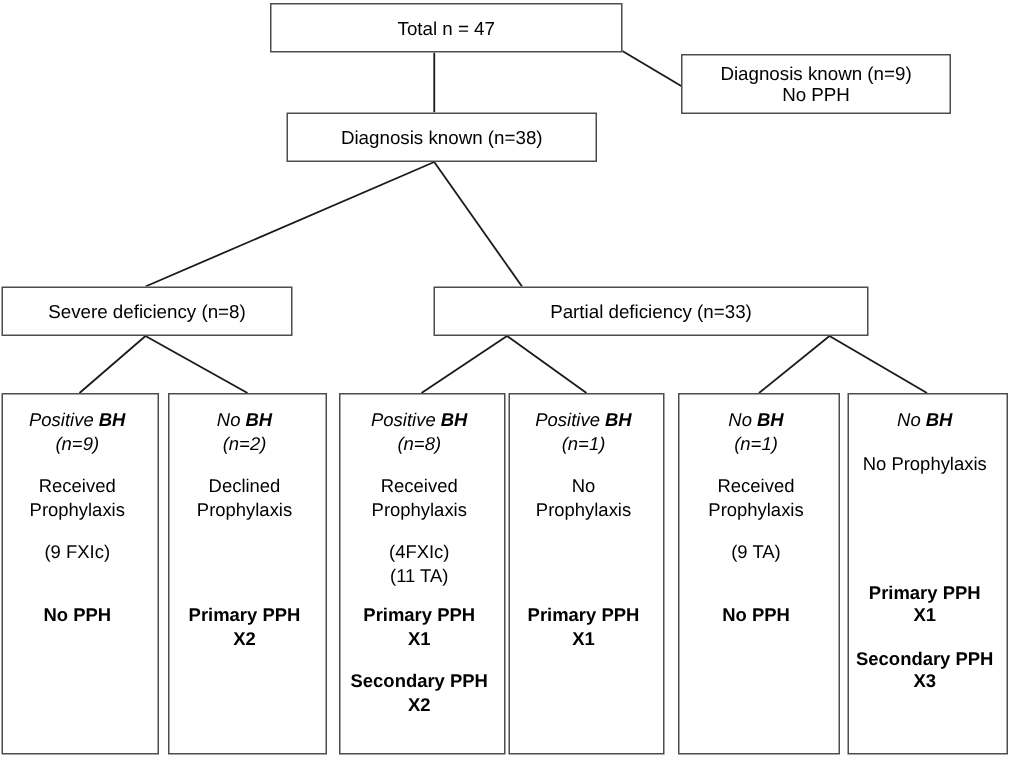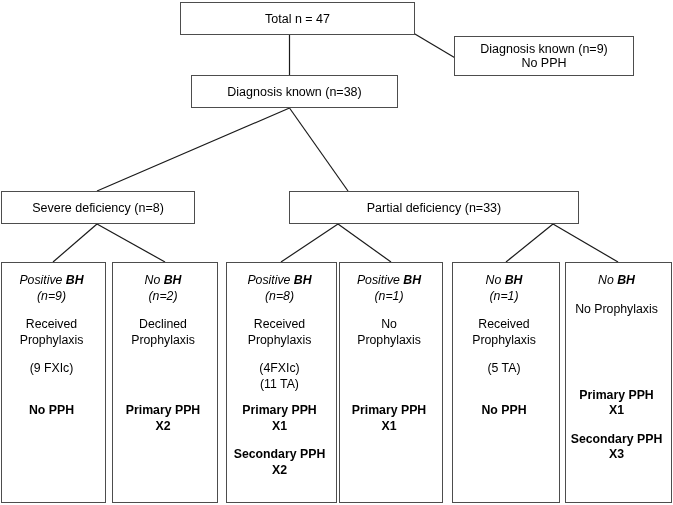--- a/index.html
+++ b/index.html
@@ -184,21 +184,21 @@
         <div class="line bd">Primary PPH</div>
         <div class="line bd">X1</div>
       </div>
       <div class="leaf" id="leaf-5">
         <div class="line"><span class="it">No </span><span class="itb">BH</span></div>
         <div class="line it">(n=1)</div>
         <div class="sp"></div>
         <div class="line"><span class="ul">Received</span></div>
         <div class="line"><span class="ul">Prophylaxis</span></div>
         <div class="sp"></div>
-        <div class="line">(5 TA)</div>
+        <div class="line">(9 TA)</div>
         <div class="line">&nbsp;</div>
         <div class="sp-sm"></div>
         <div class="line bd">No PPH</div>
       </div>
       <div class="leaf" id="leaf-6">
         <div class="line"><span class="it">No </span><span class="itb">BH</span></div>
         <div class="sp"></div>
         <div class="line"><span class="ul">No Prophylaxis</span></div>
         <div class="line">&nbsp;</div>
         <div class="sp"></div>

